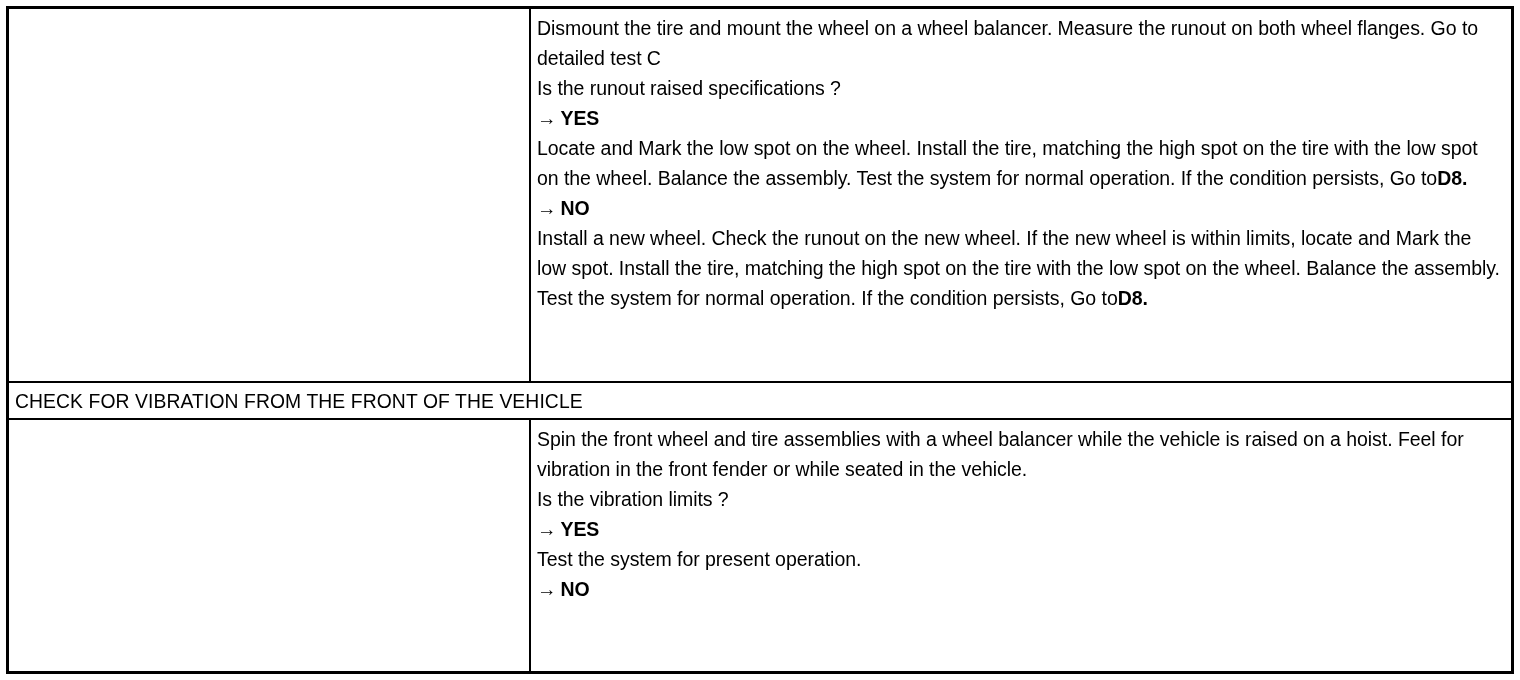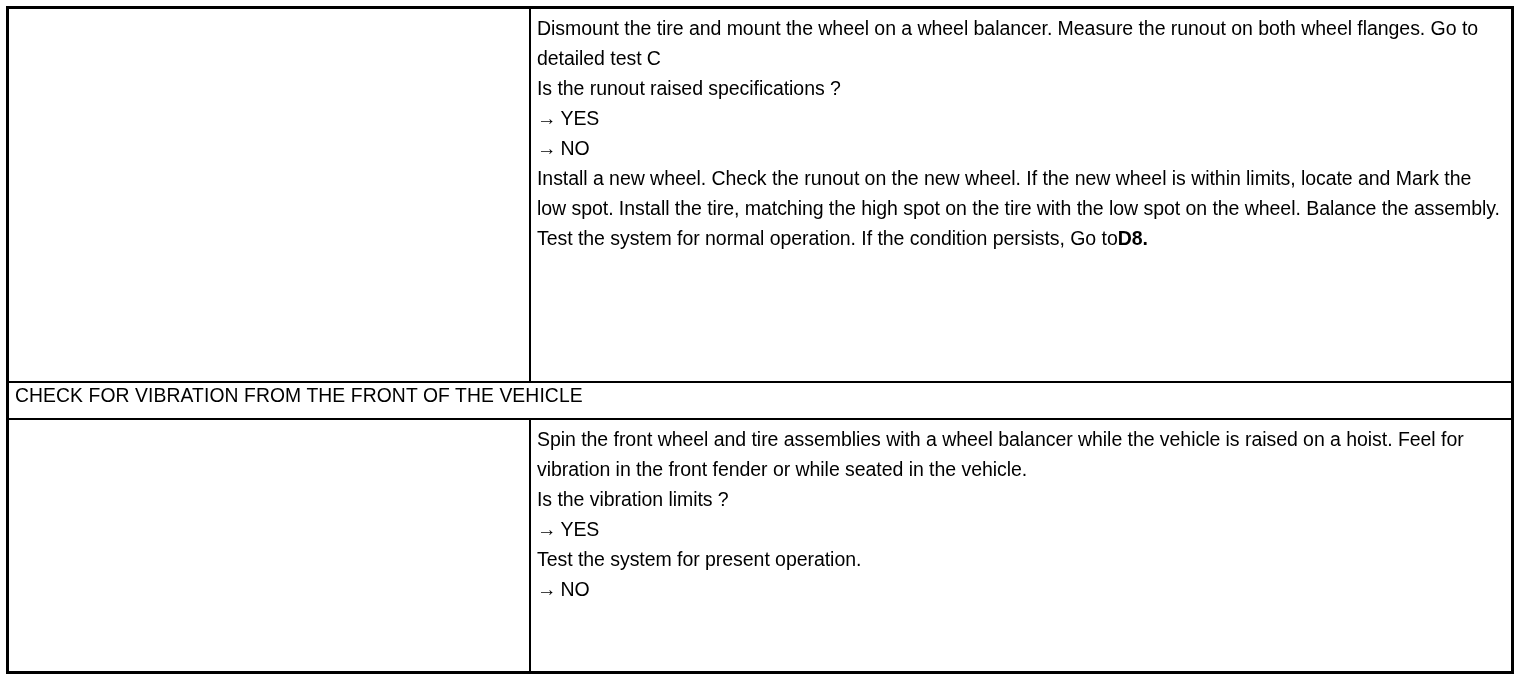--- a/index.html
+++ b/index.html
@@ -56,36 +56,36 @@
   .cell-right {
     flex: 1 1 auto;
     box-sizing: border-box;
     padding: 4px 8px 4px 6px;
   }
   .cell-full {
     flex: 1 1 auto;
     box-sizing: border-box;
     padding: 0 6px;
     display: flex;
-    align-items: flex-start;
+    align-items: center;
   }
 
   
   .body-text {
     font-size: 19.5px;
     line-height: 30px;
     letter-spacing: -0.05px;
     white-space: normal;
   }
   .body-text p {
     margin: 0;
     padding: 0;
   }
   .branch {
-    font-weight: normal;
+    font-weight: bold;
   }
   .arrow {
     font-weight: normal;
     display: inline-block;
     margin-right: 4px;
   }
   .ref {
     font-weight: bold;
   }
 
@@ -103,20 +103,21 @@
 
 <div id="sheet">
   <div class="diag-table">
 
     <div class="row row-step-d7">
       <div class="cell-left"></div>
       <div class="cell-right body-text">
         <p>Dismount the tire and mount the wheel on a wheel balancer. Measure the runout on both wheel flanges. Go to detailed test C</p>
         <p>Is the runout raised specifications ?</p>
         <p><span class="arrow">→</span><span class="branch">YES</span></p>
+        <p><span>Locate and Mark the low spot on the wheel. Install the tire, matching the high spot on the tire with the low spot on the wheel. Balance the assembly. Test the system for normal operation. If the condition persists, Go to</span><span class="ref">D8.</span></p>
         <p><span class="arrow">→</span><span class="branch">NO</span></p>
         <p><span>Install a new wheel. Check the runout on the new wheel. If the new wheel is within limits, locate and Mark the low spot. Install the tire, matching the high spot on the tire with the low spot on the wheel. Balance the assembly. Test the system for normal operation. If the condition persists, Go to</span><span class="ref">D8.</span></p>
       </div>
     </div>
 
     <div class="row row-section">
       <div class="cell-full">
         <span class="section-title">CHECK FOR VIBRATION FROM THE FRONT OF THE VEHICLE</span>
       </div>
     </div>

